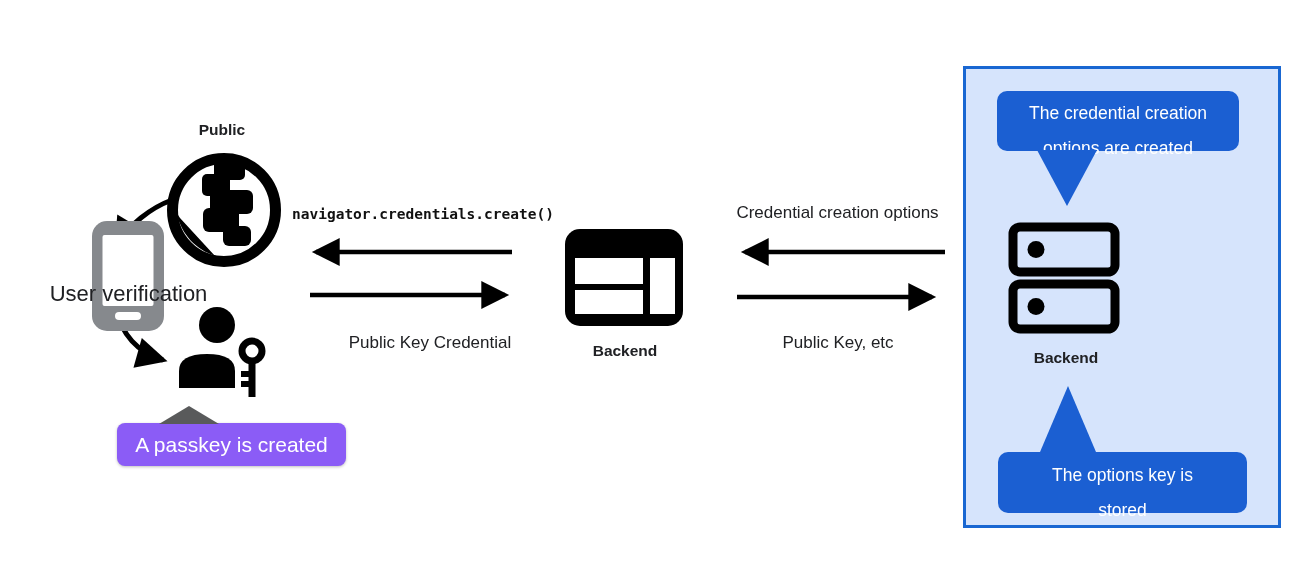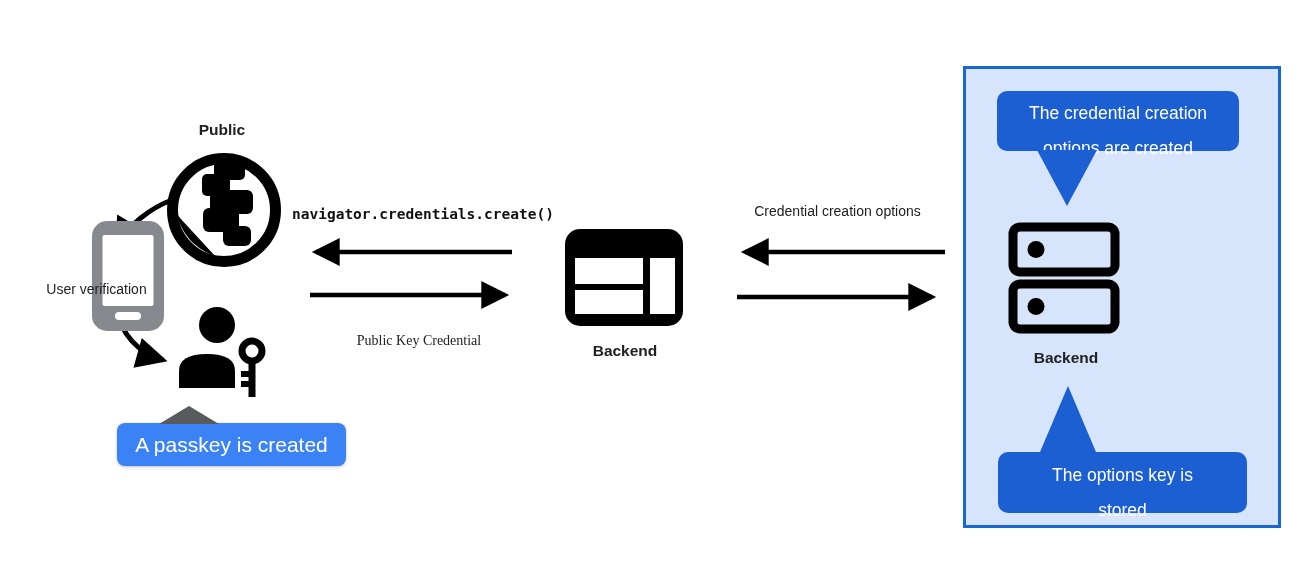--- a/index.html
+++ b/index.html
@@ -5,21 +5,21 @@
   html, body { margin: 0; padding: 0; background: #ffffff; }
   #canvas {
     position: relative;
     width: 1310px;
     height: 568px;
     background: #ffffff;
     font-family: "Liberation Sans", sans-serif;
     color: #202124;
     overflow: hidden;
   }
-  .lbl { position: absolute; text-align: center; font-size: 14px; color: #202124; }
+  .lbl { position: absolute; text-align: center; font-size: 17px; color: #202124; }
   .lbl-bold { font-weight: bold; font-size: 15.5px; }
   .code {
     position: absolute;
     font-family: "DejaVu Sans Mono", monospace;
     font-size: 14.5px;
     color: #111111;
     white-space: nowrap;
   }
   svg { position: absolute; display: block; }
 
@@ -56,21 +56,21 @@
     border-left: 28px solid transparent;
     border-right: 28px solid transparent;
     border-bottom: 66px solid #1b5fd2;
   }
 
   
   .tooltip-gray {
     position: absolute;
     left: 117px; top: 423px;
     width: 229px; height: 43px;
-    background: #3b82f6;
+    background: #8b5cf6;
     border-radius: 8px;
     color: #ffffff;
     font-size: 21px;
     line-height: 43px;
     text-align: center;
     box-shadow: 0 1px 3px rgba(0,0,0,0.25);
   }
   .tooltip-gray .tail-up-gray {
     position: absolute;
     left: 42px; top: -17px;
@@ -124,53 +124,54 @@
       <path d="M10 60 C16 84 30 97 49 104 L14 66 Z"></path>
     </g>
   </svg>
 
   <svg width="80" height="114" viewBox="0 0 80 114" style="left:88px; top:219px;">
     <rect x="4" y="2" width="72" height="110" rx="15" fill="#86898d"></rect>
     <rect x="14.5" y="16" width="51" height="71" rx="2" fill="#ffffff"></rect>
     <rect x="27" y="93" width="26" height="8" rx="4" fill="#ffffff"></rect>
   </svg>
 
-  <div class="lbl" style="left:4px; top:281px; width:185px; font-size:14px;">User verification</div>
+  <div class="lbl" style="left:36px; top:281px; width:185px; font-size:22px;">User verification</div>
 
   <svg width="115" height="102" viewBox="0 0 115 102" style="left:176px; top:301px;">
     <g fill="#000000">
       <circle cx="41" cy="24" r="18"></circle>
       <path d="M3 87 V70 Q3 53 31 53 Q59 53 59 70 V87 Z"></path>
       <circle cx="76" cy="50" r="10" fill="none" stroke="#000000" stroke-width="7"></circle>
       <rect x="72.5" y="58" width="7" height="38"></rect>
       <rect x="65" y="70" width="9" height="6"></rect>
       <rect x="65" y="80" width="9" height="6"></rect>
     </g>
   </svg>
 
   <div class="tooltip-gray">
     <div class="tail-up-gray"></div>
     <span>A passkey is created</span>
   </div>
 
   <div class="code" style="left:292px; top:206px;font-weight:bold;">navigator.credentials.create()</div>
 
-  <div class="lbl" style="left:319px; top:333px; width:200px;font-family:Liberation Serif, serif;">Public Key Credential</div>
+  <div class="lbl" style="left:330px; top:333px; width:200px;">Public Key Credential</div>
 
   <svg width="118" height="97" viewBox="0 0 118 97" style="left:565px; top:229px;">
     <rect x="0" y="0" width="118" height="97" rx="15" fill="#000000"></rect>
     <rect x="10" y="29" width="68" height="26" fill="#ffffff"></rect>
     <rect x="10" y="61" width="68" height="24" fill="#ffffff"></rect>
     <rect x="85" y="29" width="25" height="56" fill="#ffffff"></rect>
   </svg>
 
   <div class="lbl lbl-bold" style="left:560px; top:342px; width:130px;">Backend</div>
 
   <div class="lbl" style="left:725px; top:203px; width:225px;">Credential creation options</div>
 
+  <div class="lbl" style="left:738px; top:333px; width:200px;">Public Key, etc</div>
 
   <div class="panel"></div>
 
   <div class="callout" style="left:997px; top:91px; width:242px; height:60px;">
     <div class="tail tail-down"></div>
     <div class="inner" style="width:228px; padding-top:5px;">The credential creation options are created</div>
   </div>
 
   <svg width="116" height="116" viewBox="0 0 116 116" style="left:1008px; top:222px;">
     <g fill="none" stroke="#000000" stroke-width="9">

